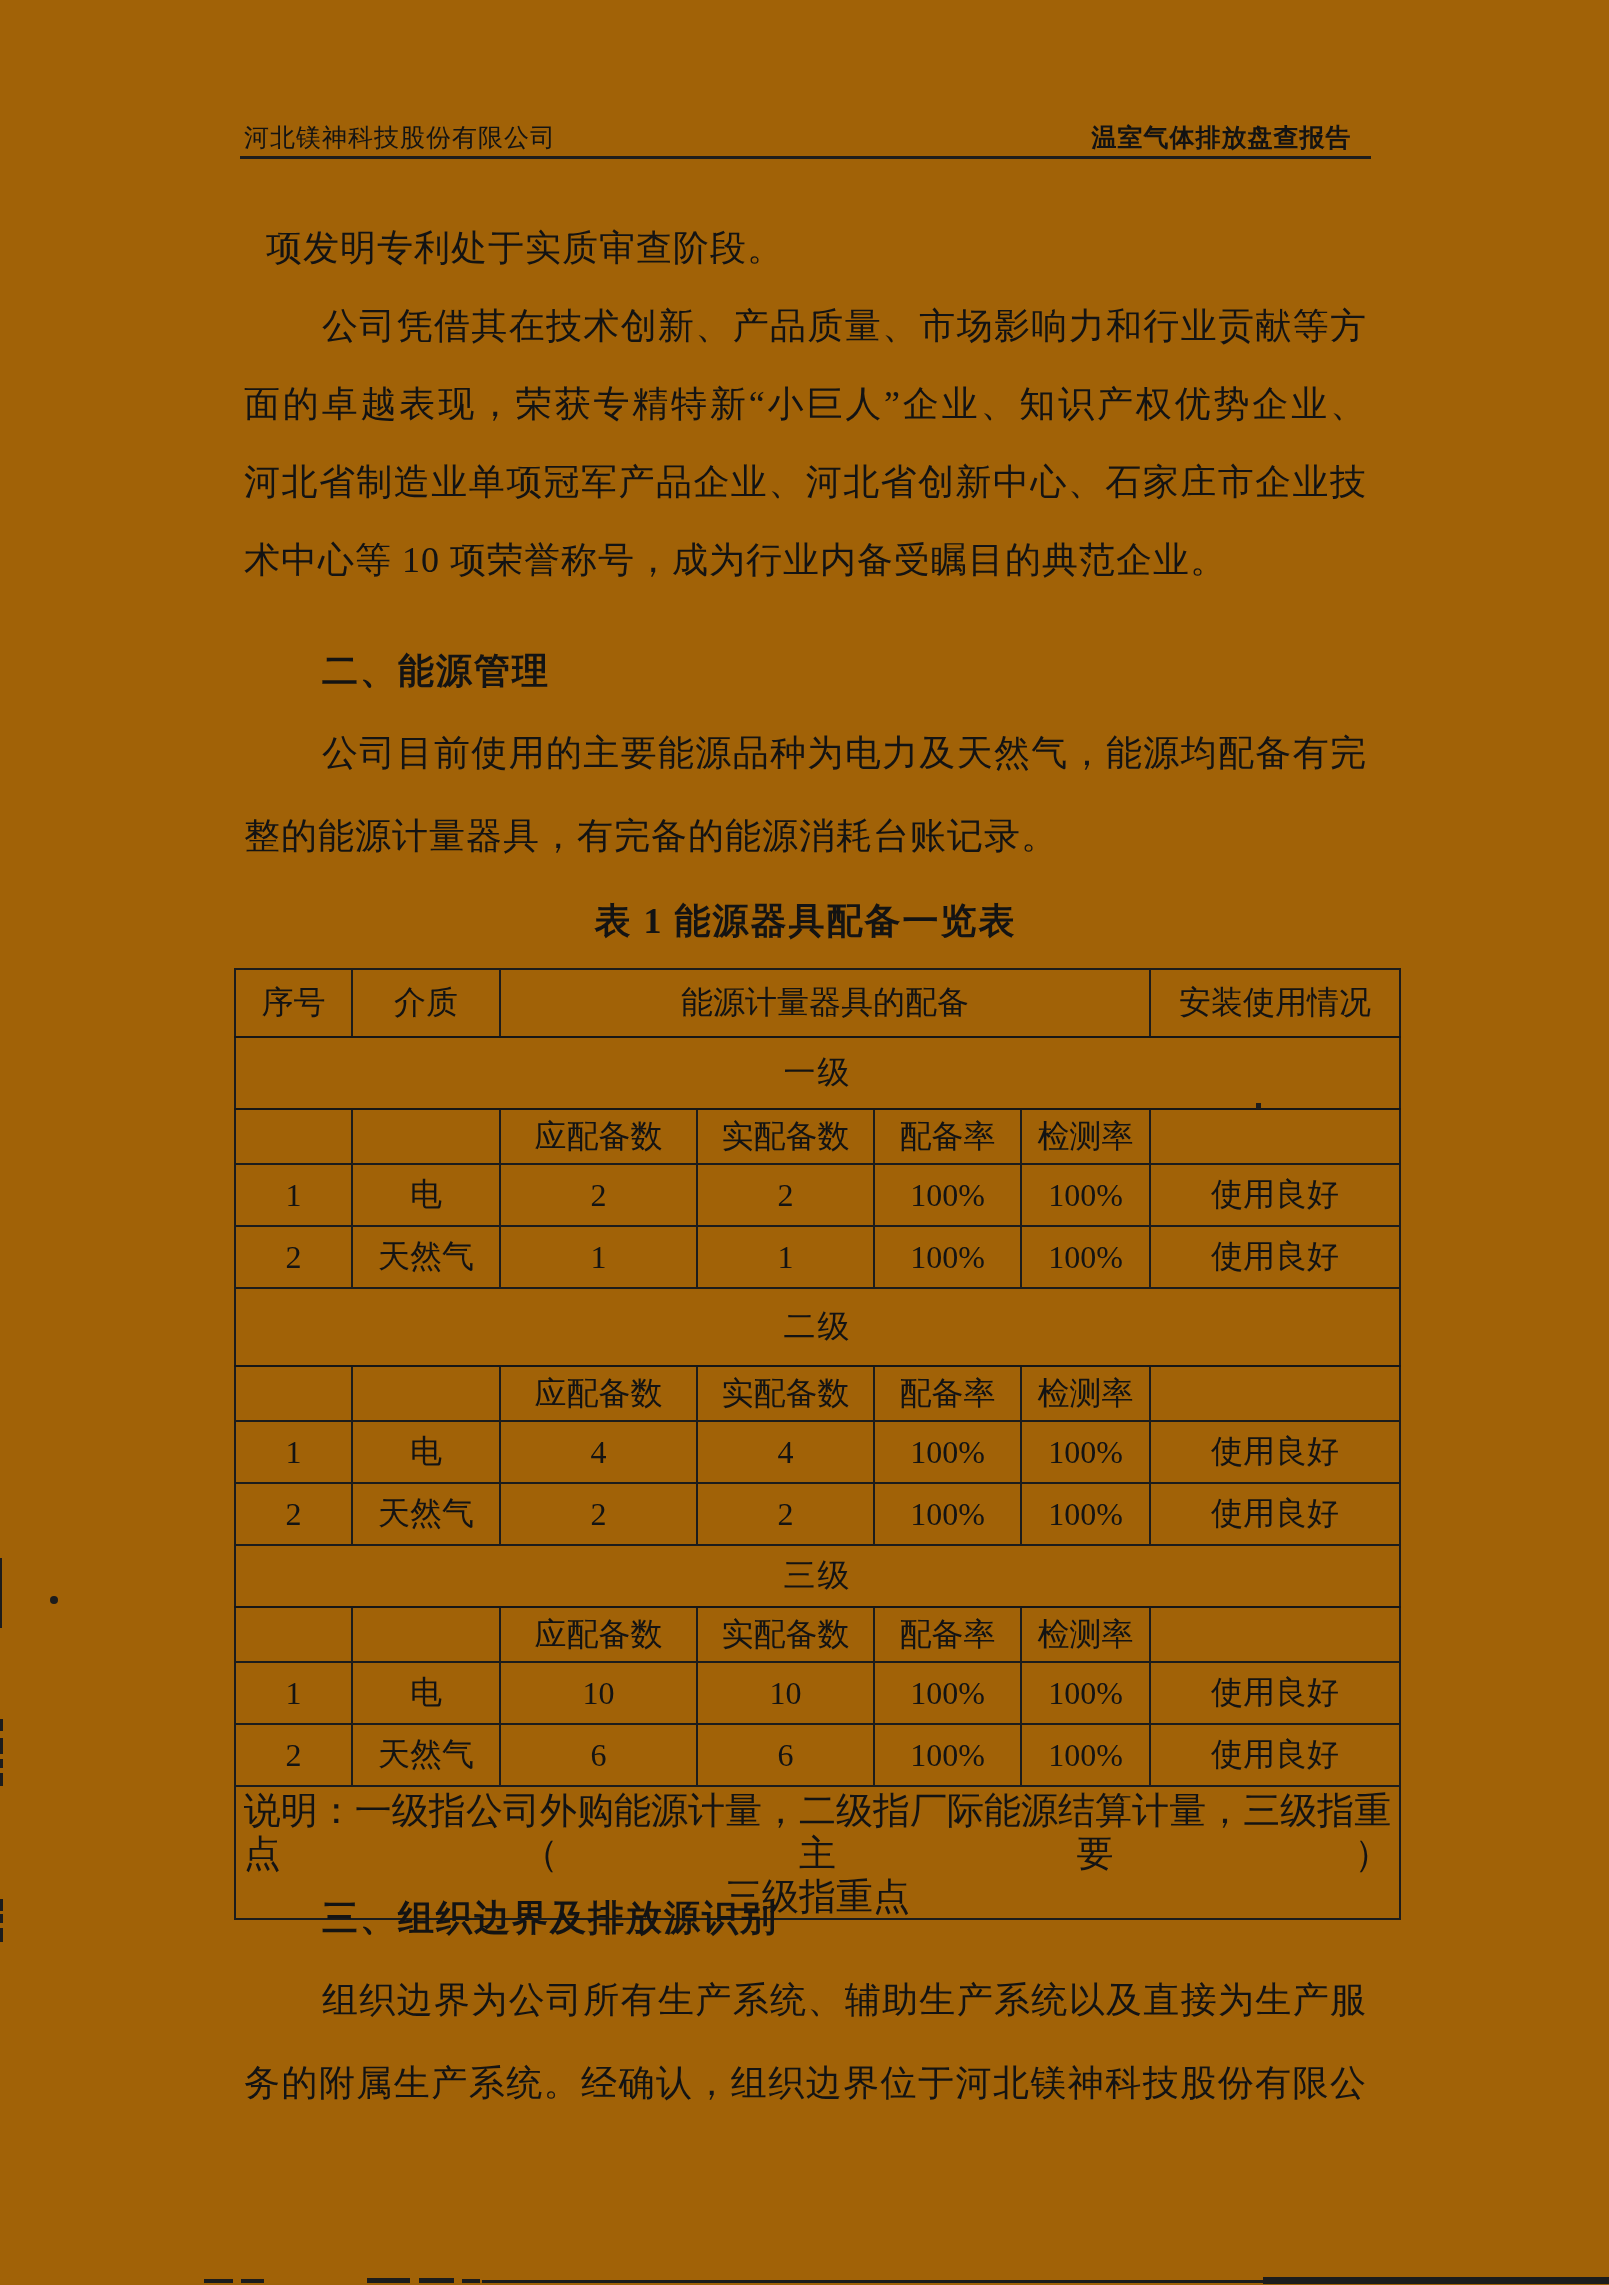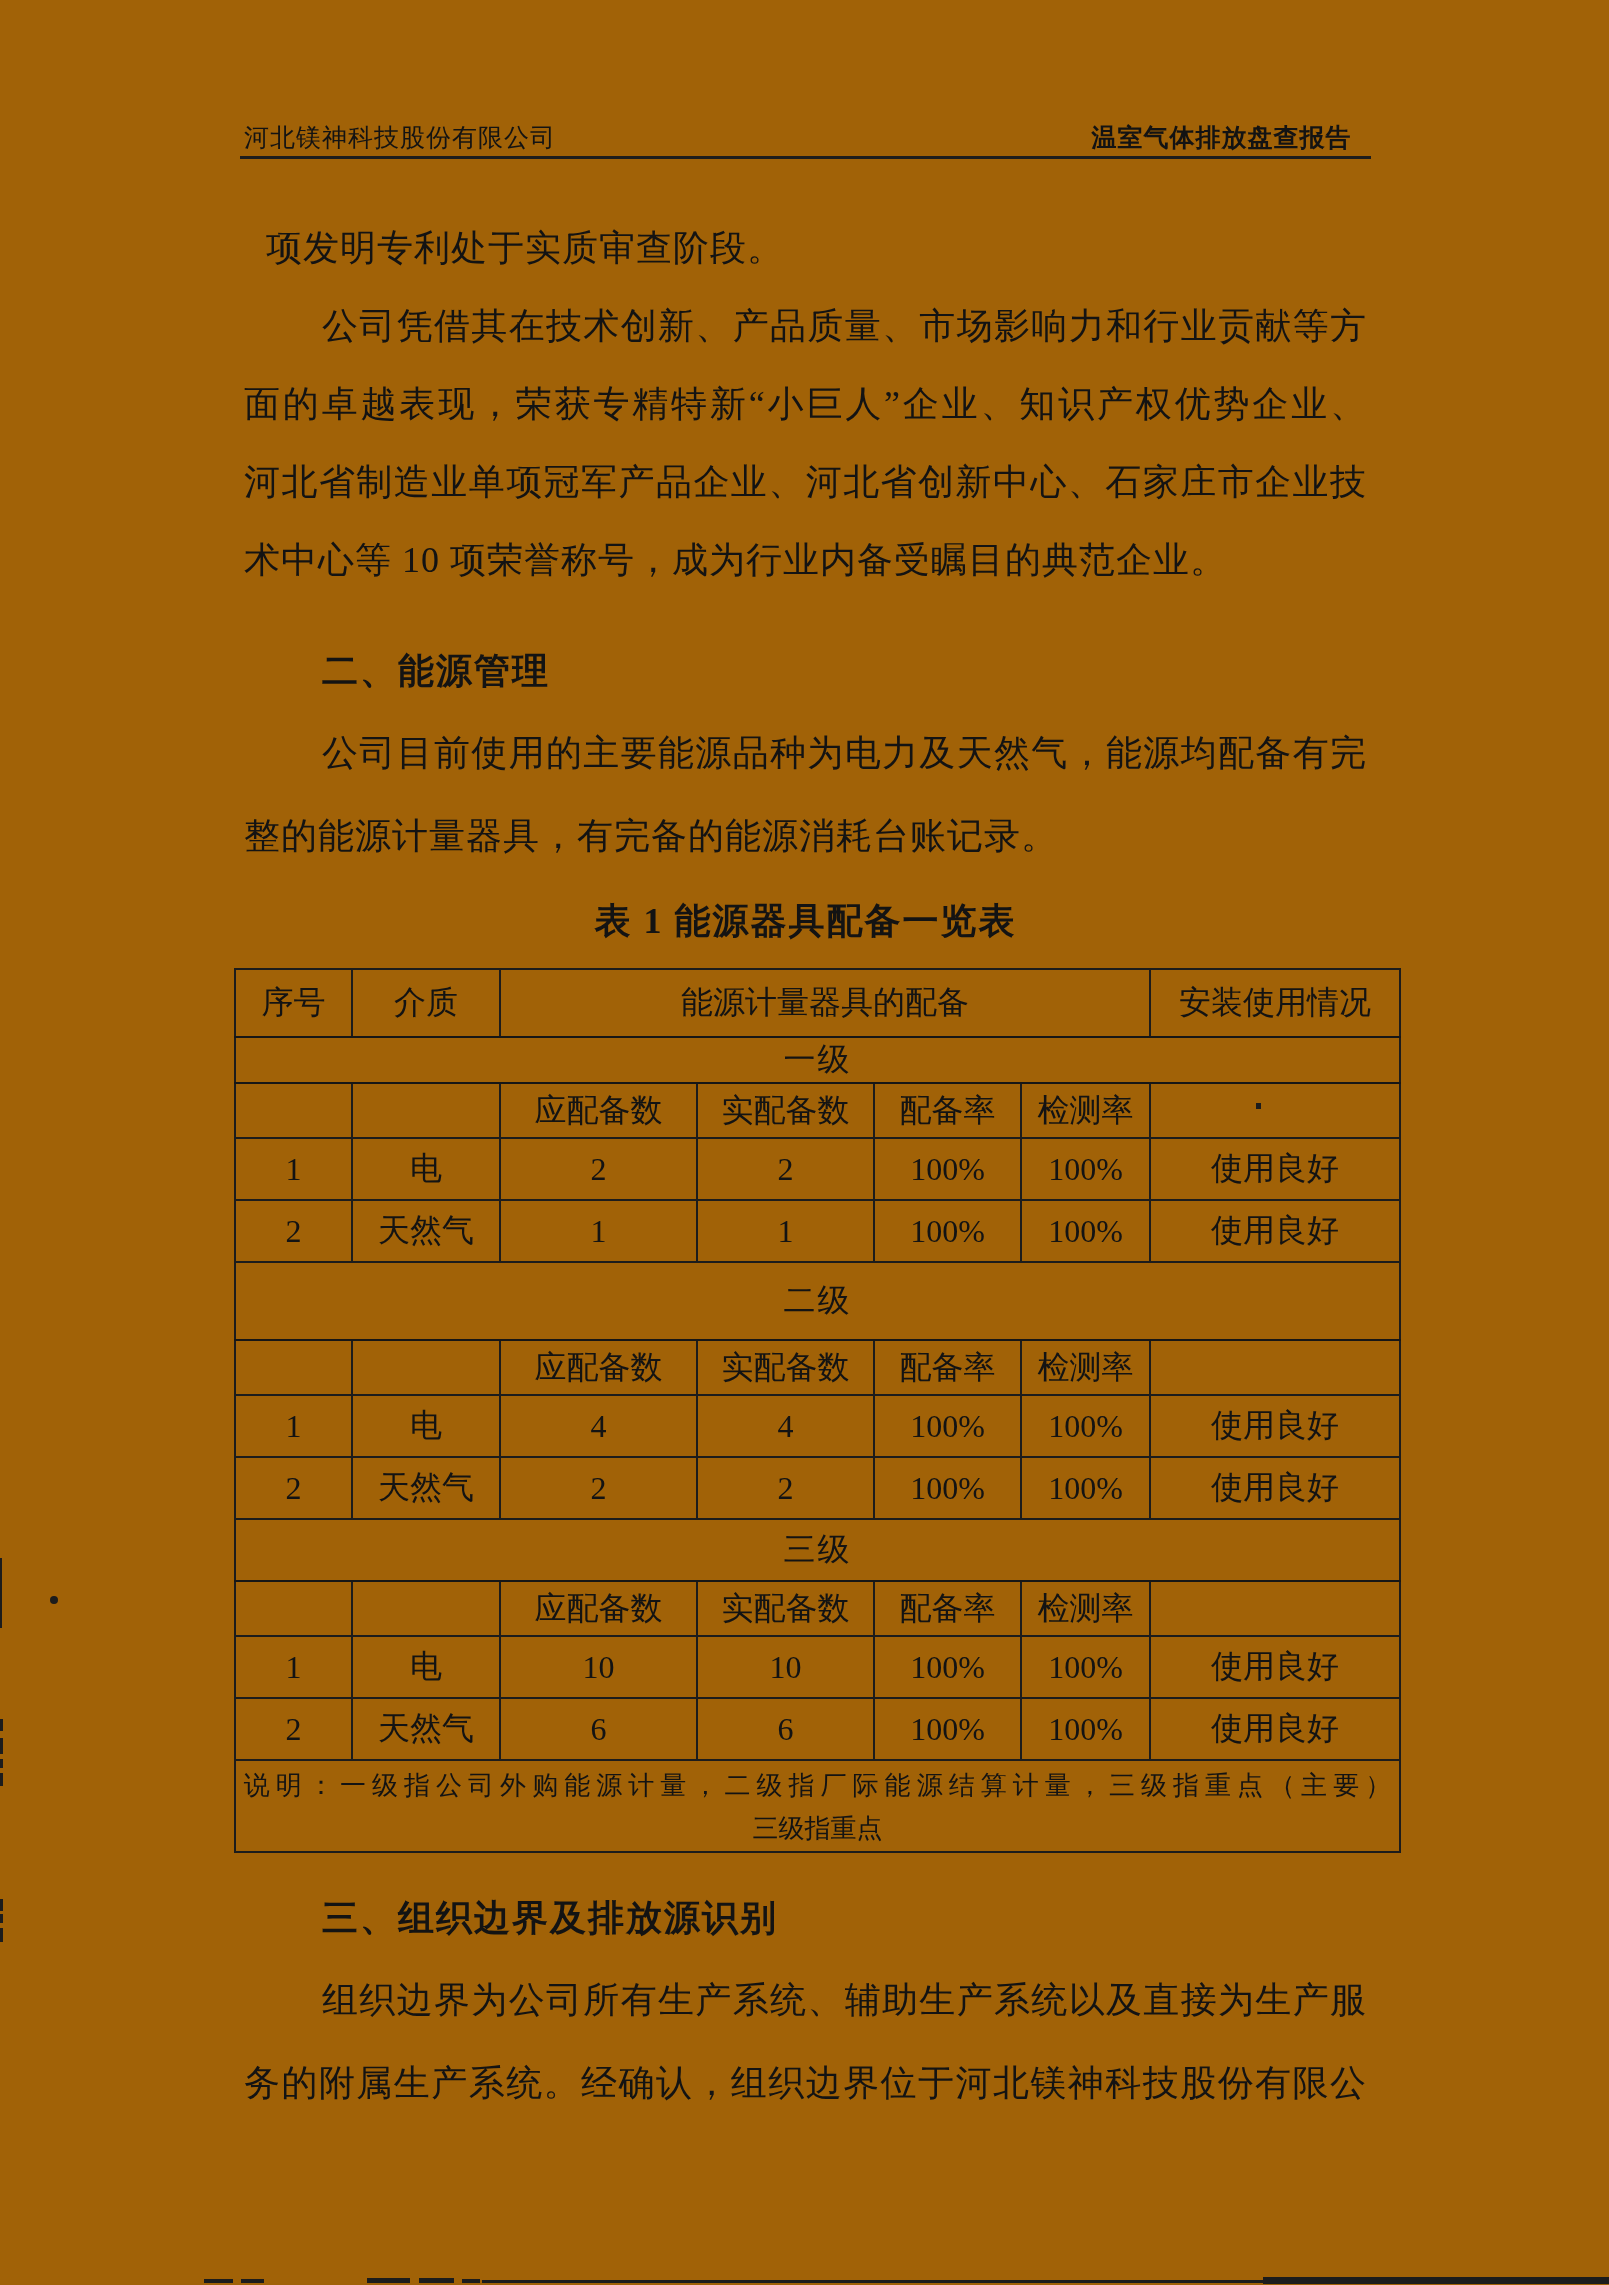--- a/index.html
+++ b/index.html
@@ -38,21 +38,21 @@
     width: 1164px; font-size: 32px;
     border: 2.9px solid #161616;
   }
   table.energy td {
     border: 2px solid #1c1c1c;
     text-align: center; vertical-align: middle;
     padding: 0; overflow: hidden;
   }
   tr.row-head td    { border-bottom: 2.9px solid #161616; }
   tr.row-section td { border-top: 2.9px solid #161616; border-bottom: 2.9px solid #161616; letter-spacing: 2px; }
-  tr.row-note td    { border-top: 2.9px solid #161616; font-size: 26px; line-height: 43px; }
+  tr.row-note td    { border-top: 2.9px solid #161616; font-size: 37px; line-height: 43px; }
   .note-l1 { text-align: justify; text-align-last: justify; padding: 2px 7.8px 0 7.8px; }
   .note-l2 { text-align: center; }
 
   
   .artifact { position: absolute; background: #1c1c1c; }
   .artifact.round { border-radius: 50%; }
 </style>
 </head>
 <body>
 
@@ -91,21 +91,21 @@
       </colgroup>
 
       <tbody>
           <tr class="row-head" style="height:68px;margin-top:44px;">
         <td>序号</td>
         <td>介质</td>
         <td colspan="4">能源计量器具的配备</td>
         <td>安装使用情况</td>
       </tr>
 
-      <tr class="row-section" style="height:46px;">
+      <tr class="row-section" style="height:72px;">
         <td colspan="7">一级</td>
       </tr>
       <tr style="height:55px;">
         <td></td>
         <td></td>
         <td>应配备数</td>
         <td>实配备数</td>
         <td>配备率</td>
         <td>检测率</td>
         <td></td>

